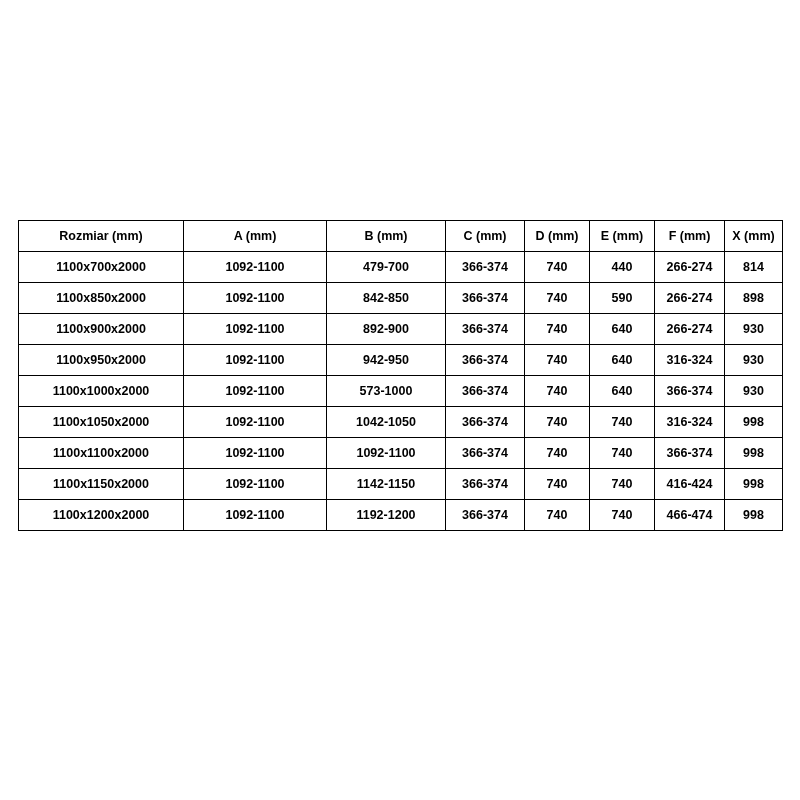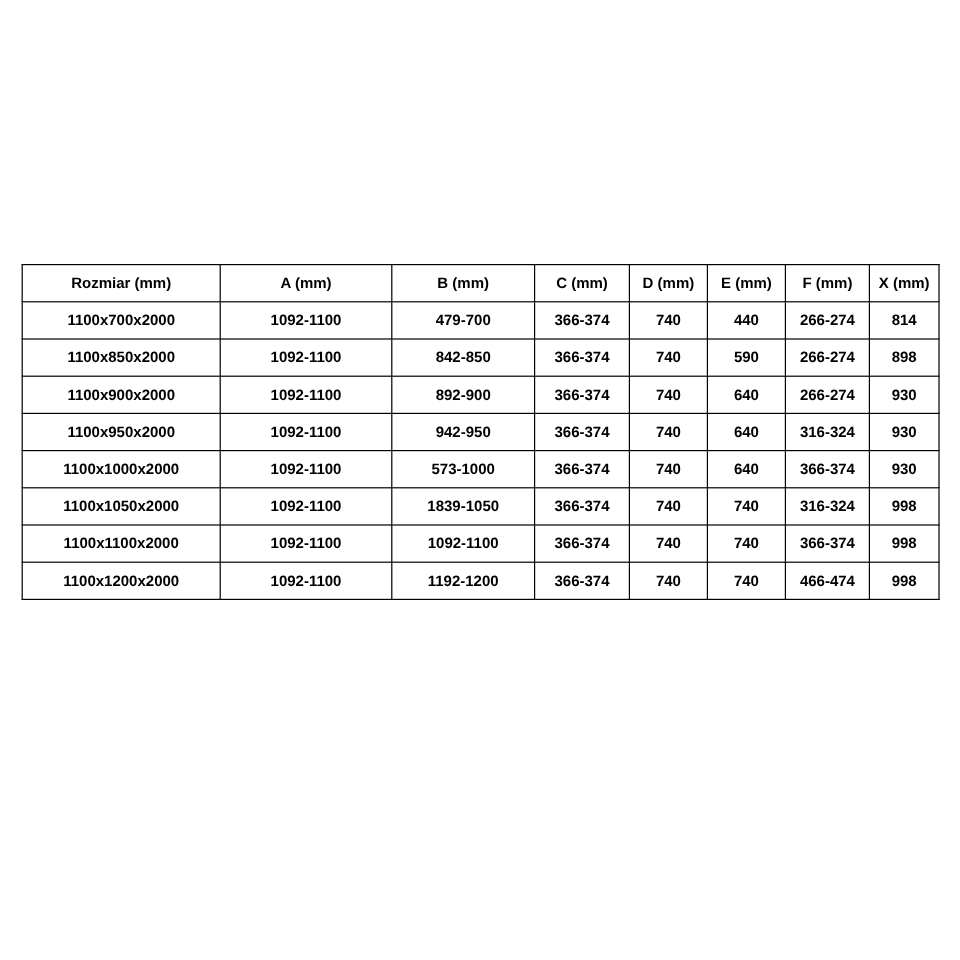--- a/index.html
+++ b/index.html
@@ -140,35 +140,45 @@
           <td>573-1000</td>
           <td>366-374</td>
           <td>740</td>
           <td>640</td>
           <td>366-374</td>
           <td>930</td>
         </tr>
         <tr>
           <td>1100x1050x2000</td>
           <td>1092-1100</td>
-          <td>1839-1050</td>
+          <td>1042-1050</td>
           <td>366-374</td>
           <td>740</td>
           <td>740</td>
           <td>316-324</td>
           <td>998</td>
         </tr>
         <tr>
           <td>1100x1100x2000</td>
           <td>1092-1100</td>
           <td>1092-1100</td>
           <td>366-374</td>
           <td>740</td>
           <td>740</td>
           <td>366-374</td>
+          <td>998</td>
+        </tr>
+        <tr>
+          <td>1100x1150x2000</td>
+          <td>1092-1100</td>
+          <td>1142-1150</td>
+          <td>366-374</td>
+          <td>740</td>
+          <td>740</td>
+          <td>416-424</td>
           <td>998</td>
         </tr>
         <tr>
           <td>1100x1200x2000</td>
           <td>1092-1100</td>
           <td>1192-1200</td>
           <td>366-374</td>
           <td>740</td>
           <td>740</td>
           <td>466-474</td>

